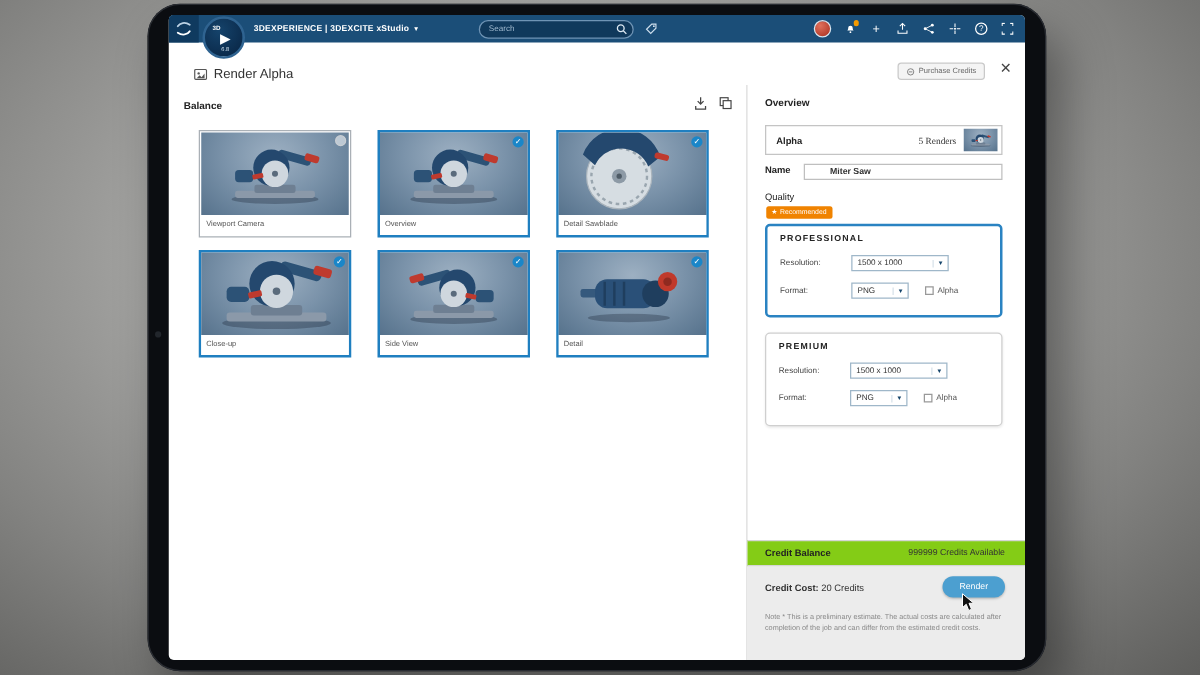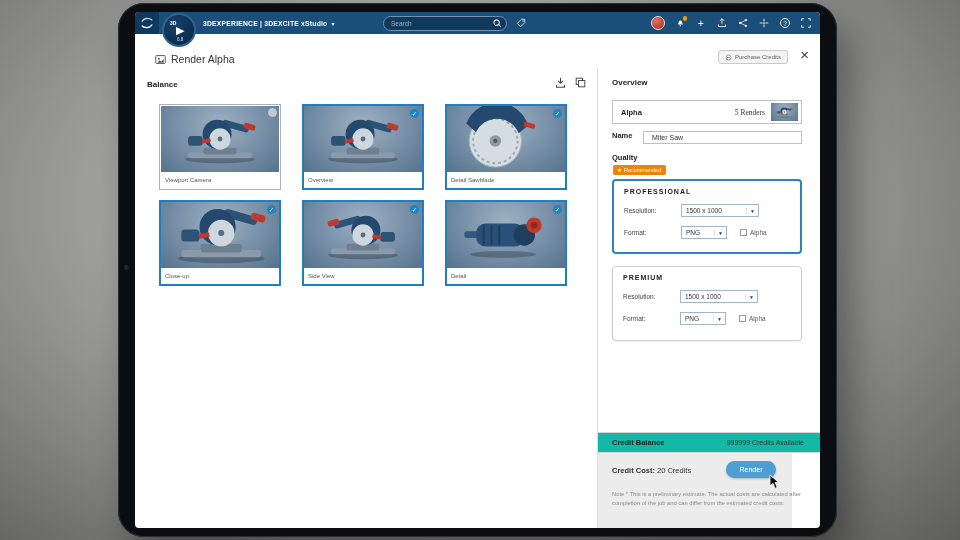--- a/index.html
+++ b/index.html
@@ -61,43 +61,43 @@
   .co-head { position:absolute; left:477px; top:66px; font-size:8px; font-weight:bold; color:#222; }
   .total-box { position:absolute; left:477px; top:88px; width:190px; height:24px; border:1px solid #c4c4c4;
     display:flex; align-items:center; background:#fff; }
   .total-box .lbl { font-size:7.5px; font-weight:bold; color:#222; margin-left:8px; }
   .total-box .val { font-size:7.5px; color:#333; margin-left:auto; margin-right:6px;font-family:Liberation Serif, serif; }
   .mini-thumb { width:27px; height:18px; margin-right:3px; overflow:hidden;
     background: radial-gradient(ellipse at 50% 28%, #9db0c2 0%, #7b93aa 48%, #56728c 100%); }
   .mini-thumb svg { width:100%; height:100%; display:block; }
   .name-row { position:absolute; left:477px; top:119px; display:flex; }
   .name-row .lbl { font-size:7.5px; font-weight:bold; color:#222; width:31px; }
-  .name-row input { width:159px; height:13px; border:1px solid #bfbfbf; font-size:7px; color:#333; padding-left:8px; outline:none; }
-  .quality-lbl { position:absolute; left:477px; top:141px; font-size:7.5px; font-weight:bold; color:#222; }
+  .name-row input { width:159px; height:13px; border:1px solid #bfbfbf; font-size:7px; color:#333; padding-left:20px; outline:none;font-weight:bold; }
+  .quality-lbl { position:absolute; left:477px; top:141px; font-size:7.5px; font-weight:normal; color:#222; }
   .badge-rec { position:absolute; left:478px; top:153px; background:#f08300; color:#fff; font-size:5.5px;
     padding:2px 5px 2px 4px; border-radius:2px; display:flex; align-items:center; gap:2px; }
   .tier { position:absolute; left:477px; width:190px; height:75px; background:#fff; border-radius:4px; padding:7px 10px; }
   .tier.pro { top:167px; border:2px solid #2a83c2; }
   .tier.prem { top:254px; border:1px solid #cfcfcf; box-shadow:0 1px 2px rgba(0,0,0,0.08); }
   .tier-name { font-size:7px; font-weight:bold; letter-spacing:1px; color:#222; }
   .tier-row { display:flex; align-items:center; margin-top:9px; }
   .tier-row .rl { font-size:6.5px; color:#444; width:57px; }
   .select { display:flex; align-items:center; height:13px; border:1px solid #9fb7c9; background:#fff; cursor:pointer; }
   .select .sv { font-size:6.5px; color:#333; padding:0 4px; flex:1; white-space:nowrap; }
   .select .sa { width:12px; text-align:center; font-size:5px; color:#16456b; border-left:1px solid #d7e2ea; }
   .sel-res { width:78px; }
   .sel-fmt { width:46px; }
   .chk-wrap { display:flex; align-items:center; gap:3px; margin-left:13px; }
   .chk { width:7px; height:7px; border:1px solid #999; background:#fff; cursor:pointer; }
   .chk-lbl { font-size:6.5px; color:#555; }
-  .bal-row { position:absolute; left:463px; top:420px; width:222px; height:21px; background:#14b8a6;
+  .bal-row { position:absolute; left:463px; top:420px; width:222px; height:21px; background:#84cc16;
     border-top:1px solid #d5d5d5; border-bottom:1px solid #d5d5d5; display:flex; align-items:center; padding:0 16px 0 14px; }
   .bal-row .lbl { font-size:7.5px; font-weight:bold; color:#222; }
   .bal-row .val { font-size:7px; color:#333; margin-left:auto; }
-  .co-footer { position:absolute; left:463px; top:441px; width:194px; height:75px; background:#ececec; }
+  .co-footer { position:absolute; left:463px; top:441px; width:222px; height:75px; background:#ececec; }
   .cost-line { position:absolute; left:14px; top:13px; font-size:7.5px; color:#333; }
   .cost-line .b { font-weight:bold; }
   .btn-render { position:absolute; right:16px; top:8px; width:50px; height:17px; border-radius:9px;
     background:#4c9fd0; color:#fff; font-size:7px; display:flex; align-items:center; justify-content:center; cursor:pointer;
     box-shadow:0 1px 2px rgba(0,0,0,0.25); }
   .note { position:absolute; left:14px; top:37px; width:194px; font-size:5.8px; color:#8a8a8a; line-height:1.55; }
   .cursor { position:absolute; left:634px; top:462px; z-index:20; }
   .hidden-defs { position:absolute; width:0; height:0; overflow:hidden; }
 </style>
 </head>

